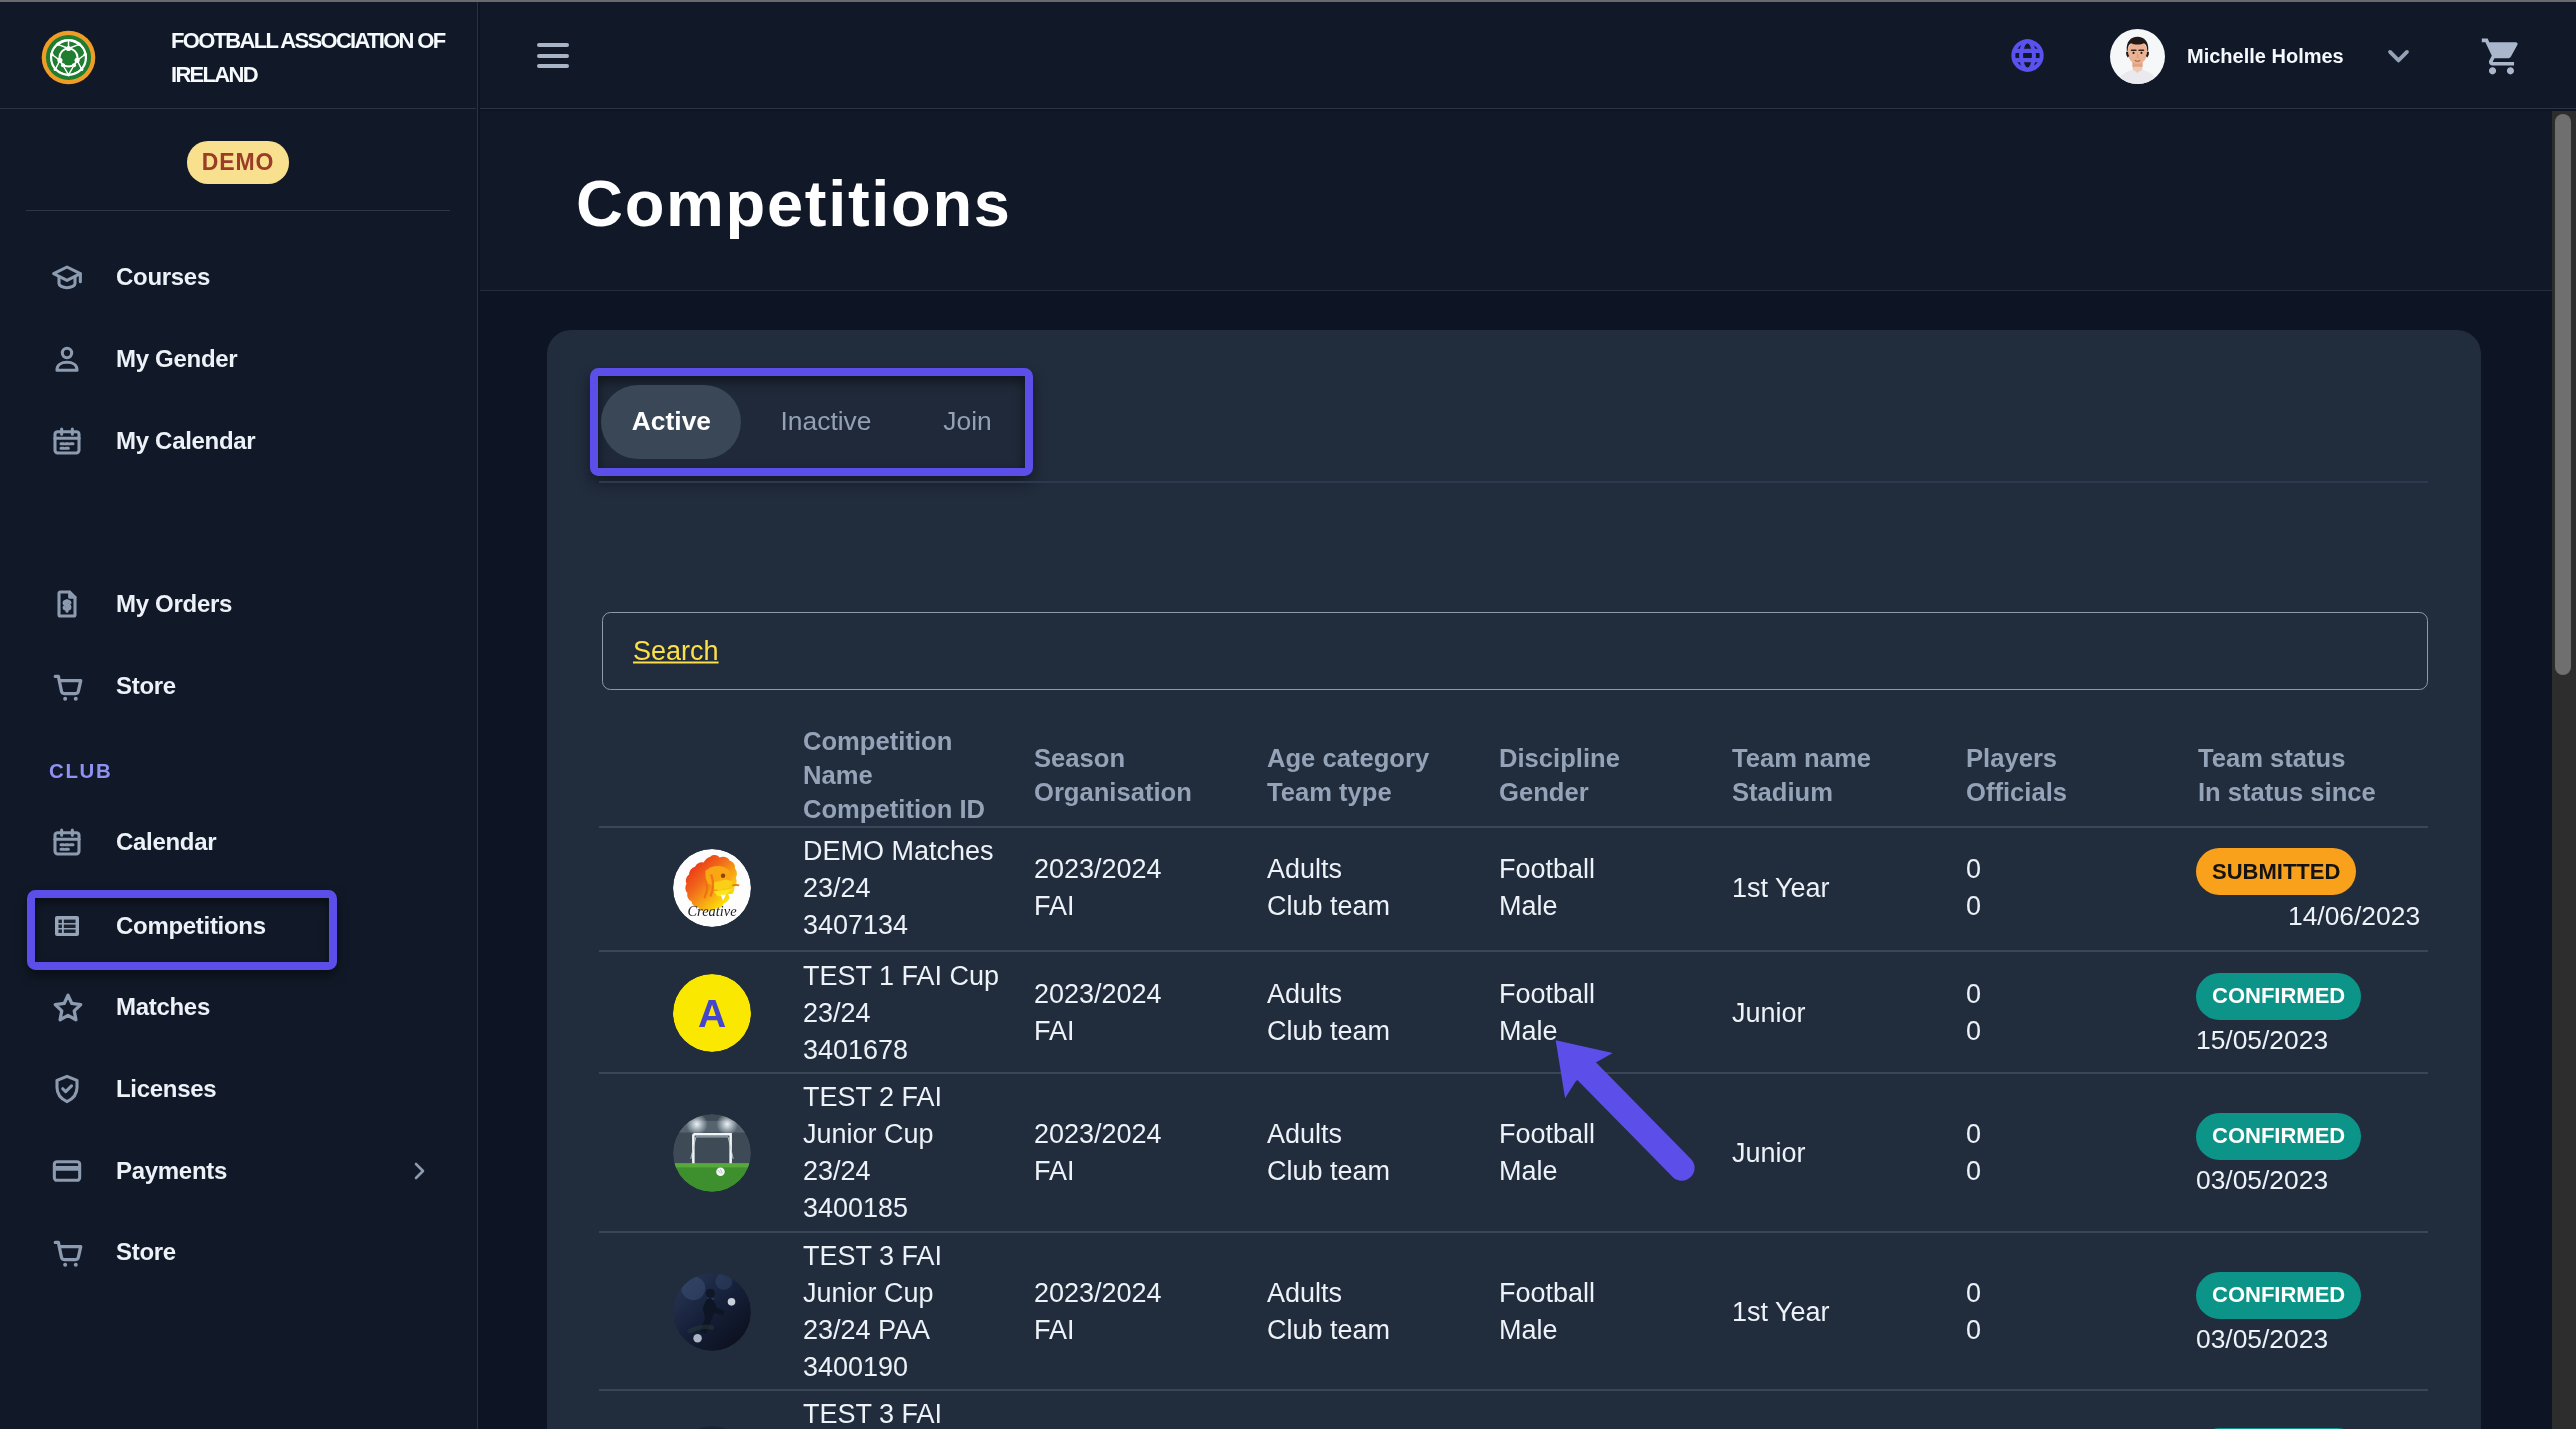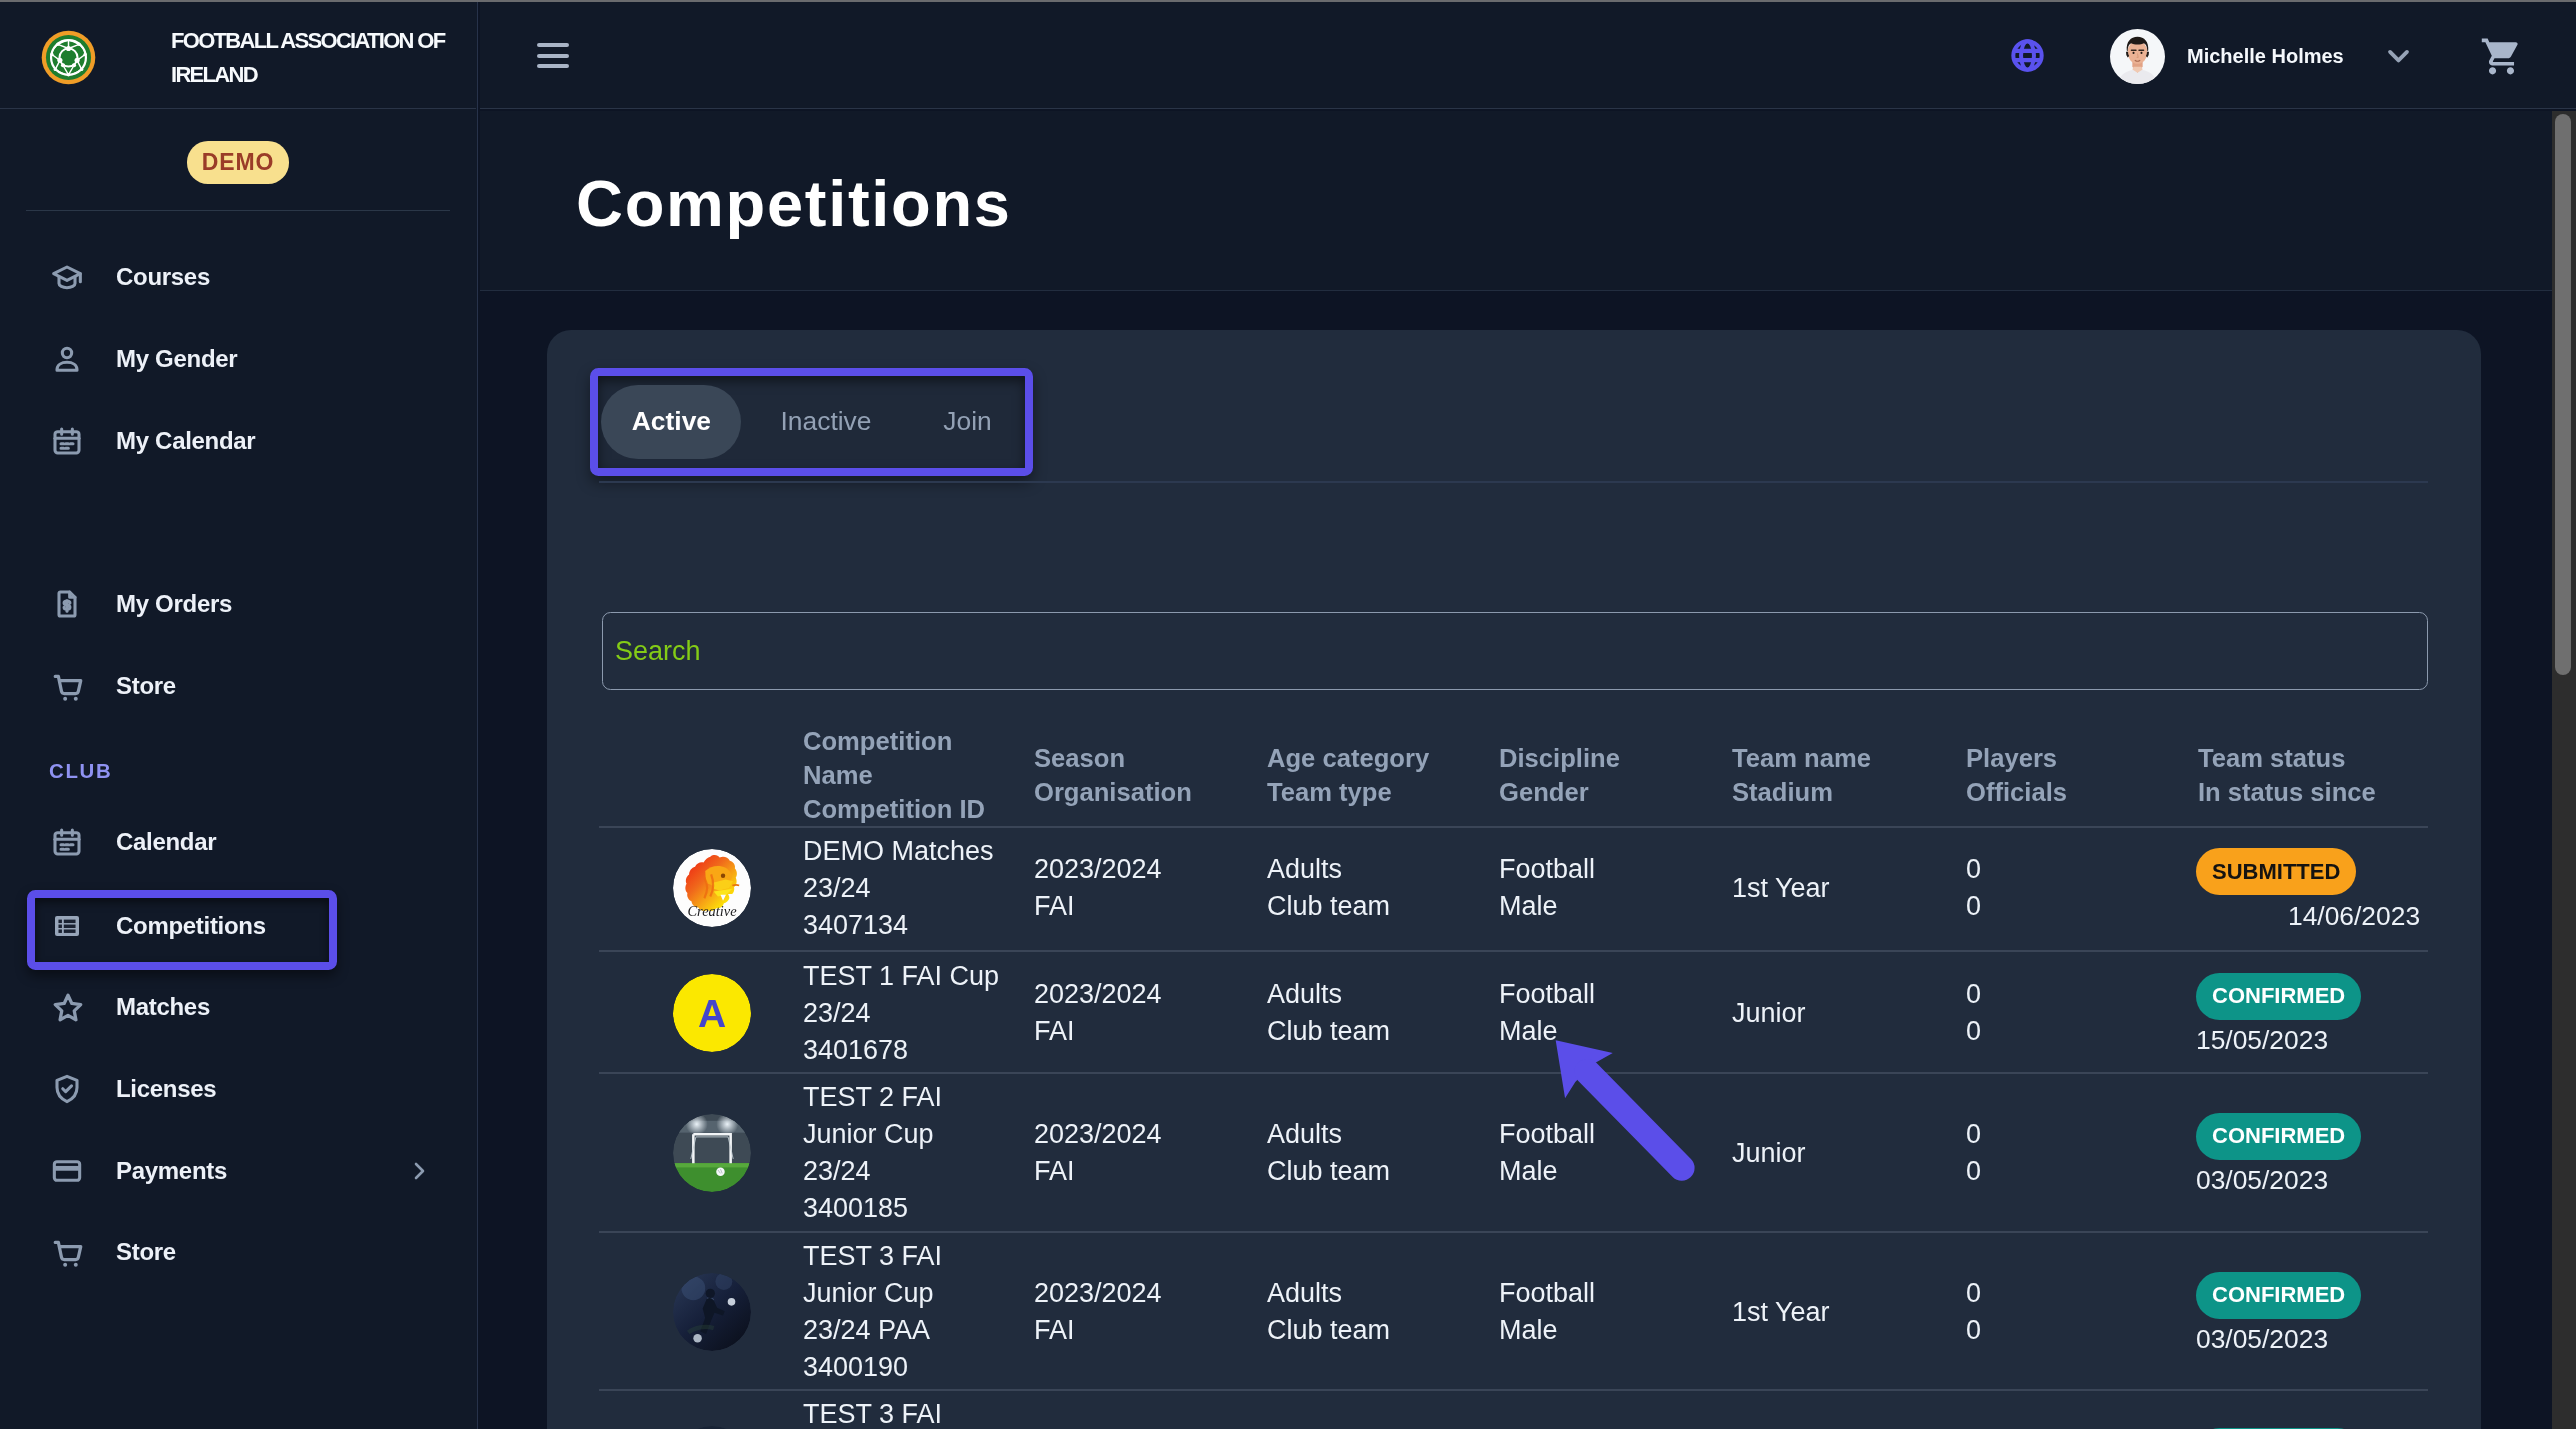--- a/index.html
+++ b/index.html
@@ -48,22 +48,22 @@
   #pill { position:absolute; left:3.4px; top:8.5px; width:140px; height:74px; border-radius:37px;
     background:#3A4757; color:#FFFFFF; font-size:26.4px; font-weight:bold;
     display:flex; align-items:center; justify-content:center; }
   .tab { position:absolute; top:0; height:91px; display:flex; align-items:center;
     justify-content:center; color:#93A1B5; font-size:26.4px; font-weight:500; }
   #tabline { position:absolute; left:52px; top:151px; width:1829px; height:1.7px; background:#2c3950; }
 
   
   #search { position:absolute; left:55px; top:282px; width:1826px; height:78px;
     border:1.7px solid #8C9AAE; border-radius:8.5px; }
-  #search span { position:absolute; left:12px; top:50%; transform:translateY(-50%);
-    color:#84cc16; font-size:27px; }
+  #search span { position:absolute; left:30px; top:50%; transform:translateY(-50%);
+    color:#fde047; font-size:27px;text-decoration:underline; }
 
   
   .hcol { position:absolute; color:#94A3B8; font-size:25.6px; font-weight:600; line-height:34px; }
   #thead { position:absolute; left:52px; top:394px; width:1829px; height:102px; }
   #theadline { position:absolute; left:52px; top:496px; width:1829px; height:1.7px; background:#3a4557; }
   .row { position:absolute; left:599px; width:1829px; }
   .rline { position:absolute; left:52px; width:1829px; height:1.7px; background:#3a4557; }
   .cell { position:absolute; color:#EDF2F8; font-size:27px; line-height:37px; }
   .cc { top:50%; transform:translateY(-50%); }
   .av { position:absolute; left:74px; top:50%; transform:translateY(-50%); width:78px; height:78px;

